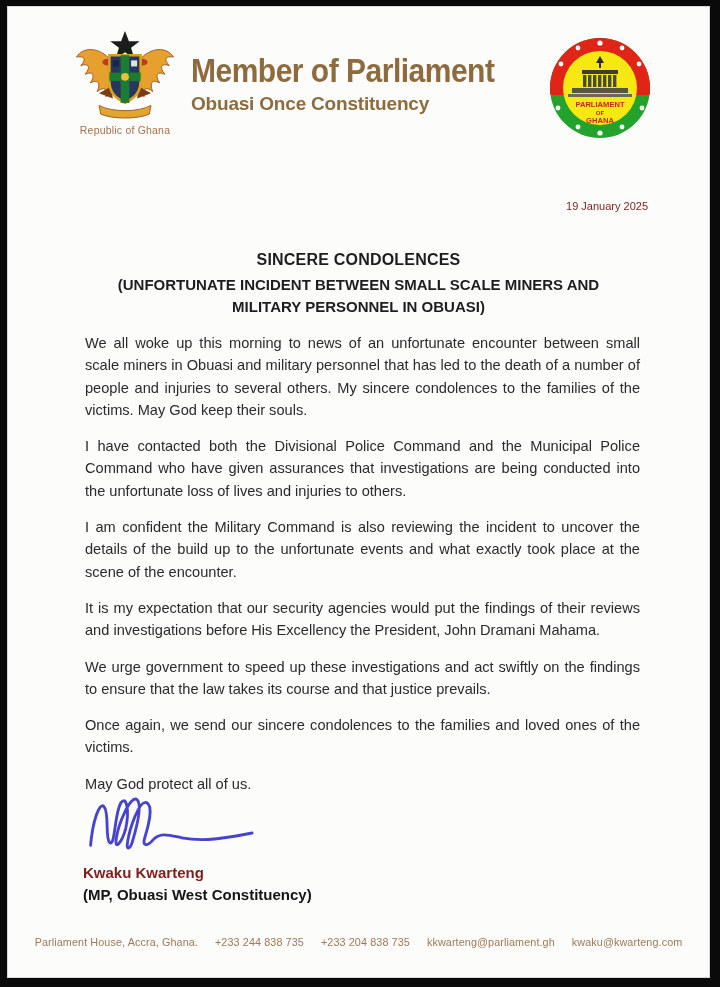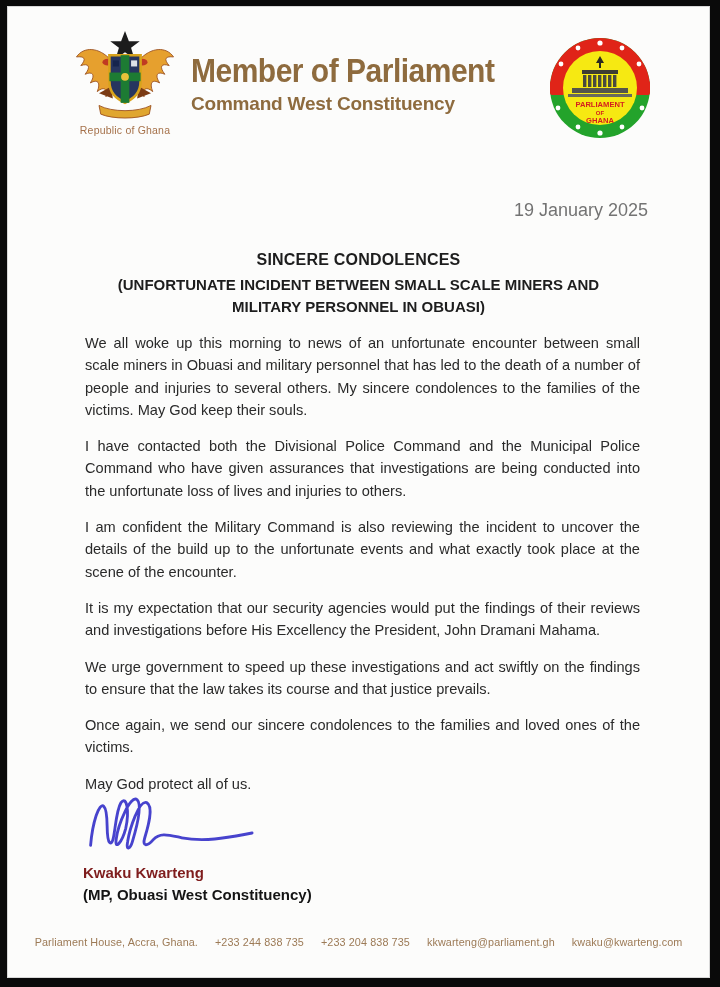--- a/index.html
+++ b/index.html
@@ -34,21 +34,21 @@
   }
   .sub-title{
     font-size:19px;font-weight:bold;color:#8e6b3e;
     letter-spacing:-.2px;margin-top:6px;
   }
   .seal{position:absolute;right:58px;top:10px;width:104px;}
   .seal svg{width:104px;height:104px;display:block;}
   
   .date-line{
     position:absolute;top:194px;right:62px;
-    font-size:18px;color:#737373;text-align:center;
+    font-size:11px;color:#7f1d1d;text-align:center;
   }
   .letter-head{
     position:absolute;top:245px;left:62px;right:62px;text-align:center;
     color:#1d1d1d;
   }
   .letter-heading{font-size:16px;font-weight:bold;letter-spacing:.2px;}
   .letter-subheading{
     font-size:15px;font-weight:bold;max-width:540px;
     margin:5px auto 0;line-height:1.45;
   }
@@ -97,21 +97,21 @@
         <rect x="46" y="34" width="7" height="7" fill="#16244d"></rect>
         <rect x="67" y="34" width="7" height="7" fill="#ffffff" opacity="0.85"></rect>
 
         <path d="M30 86 C 45 94, 75 94, 90 86 L 88 96 C 74 102, 46 102, 32 96 Z" fill="#e0a62f" stroke="#9a4f1e" stroke-width="1"></path>
       </svg>
       <div class="crest-caption">Republic of Ghana</div>
     </div>
 
     <div class="title-block">
       <div class="main-title">Member of Parliament</div>
-      <div class="sub-title">Command West Constituency</div>
+      <div class="sub-title">Obuasi Once Constituency</div>
     </div>
 
     <div class="seal">
       <svg viewBox="0 0 104 104">
 
         <circle cx="52" cy="52" r="50" fill="#23a32b"></circle>
         <path d="M2 52 A50 50 0 0 1 102 52 Z" fill="#e02418"></path>
 
         <rect x="2" y="45" width="15" height="14" rx="2" fill="#e02418"></rect>
         <rect x="87" y="45" width="15" height="14" rx="2" fill="#e02418"></rect>

